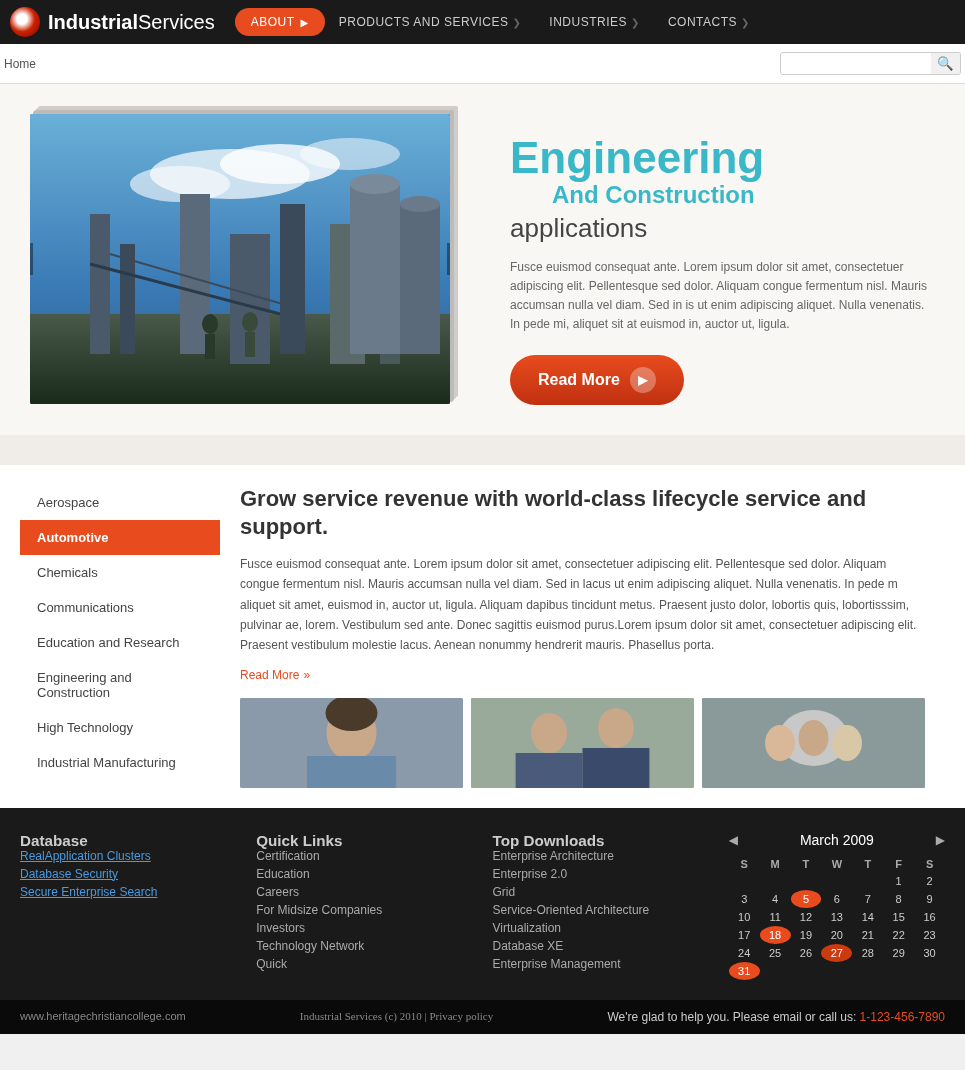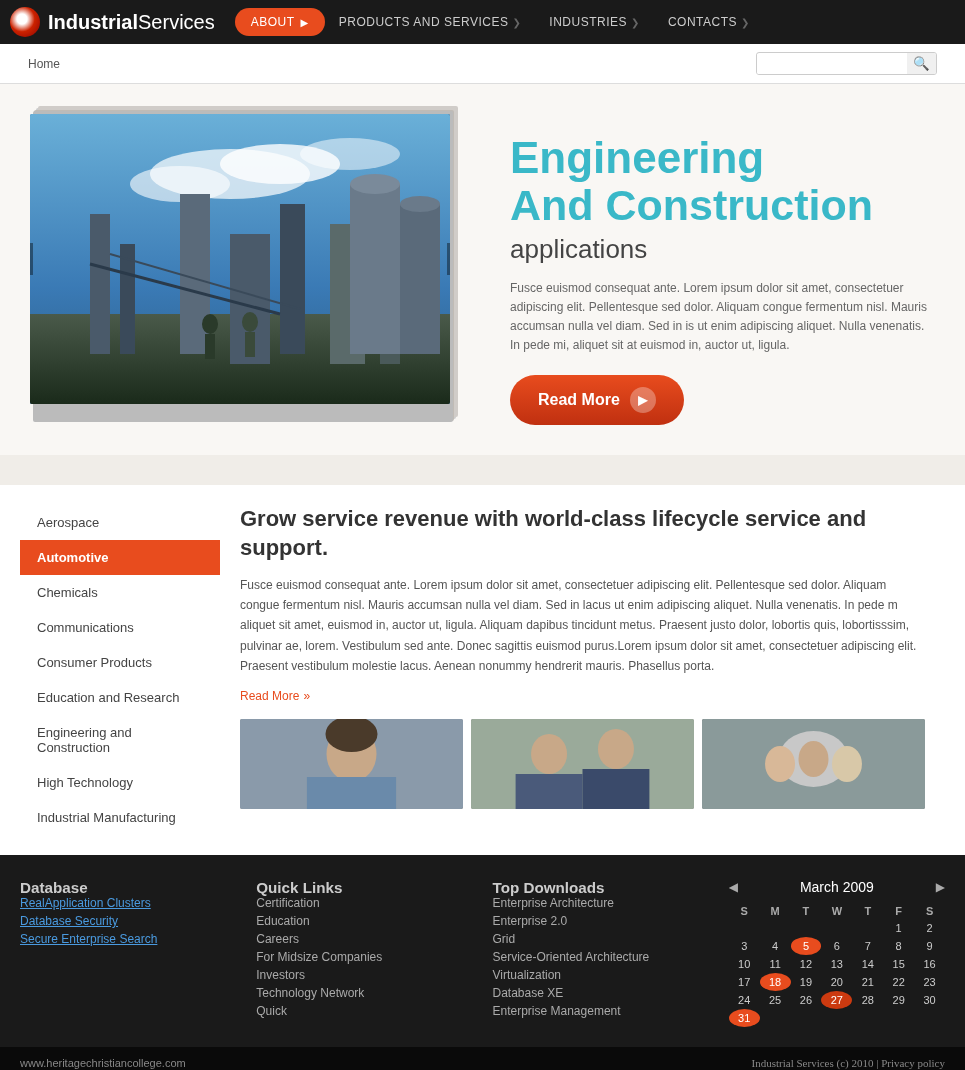--- a/index.html
+++ b/index.html
@@ -12,21 +12,21 @@
     .logo-text { color: #fff; font-size: 20px; }
     .logo-text span { font-weight: bold; }
     .logo-text em { font-weight: normal; font-style: normal; }
     nav { display: flex; align-items: center; flex: 1; }
     .nav-item { color: #ccc; font-size: 12px; padding: 0 14px; height: 44px; display: flex; align-items: center; cursor: pointer; text-transform: uppercase; letter-spacing: 0.5px; }
     .nav-item.active { background: #e84c1e; color: #fff; border-radius: 20px; height: 28px; padding: 0 16px; }
     .nav-item.active::after { content: '▶'; margin-left: 6px; font-size: 10px; }
     .nav-arrow { color: #666; font-size: 10px; margin-left: 4px; }
 
     
-    .breadcrumb-bar { background: #fff; padding: 8px 28px; display: flex; align-items: center; justify-content: space-between; border-bottom: 1px solid #ddd; }
+    .breadcrumb-bar { background: #fff; padding: 8px 4px; display: flex; align-items: center; justify-content: space-between; border-bottom: 1px solid #ddd; }
     .breadcrumb { color: #555; font-size: 12px; }
     .search-box { display: flex; align-items: center; border: 1px solid #ccc; border-radius: 3px; overflow: hidden; }
     .search-box input { border: none; outline: none; padding: 3px 6px; font-size: 12px; width: 150px; }
     .search-box button { background: #f0f0f0; border: none; cursor: pointer; padding: 3px 6px; }
 
     
     .hero { background: #fff; display: flex; padding: 20px 20px 20px 20px; gap: 30px; }
     .hero-img { width: 420px; height: 280px; background: linear-gradient(135deg, #3a7ab5 0%, #2a5a8a 30%, #1a3a5a 50%, #263a4a 70%, #4a6a7a 100%); position: relative; overflow: hidden; display: flex; align-items: center; justify-content: center; }
     .hero-nav-left, .hero-nav-right { position: absolute; top: 50%; transform: translateY(-50%); background: rgba(0,0,0,0.4); color: #fff; border: none; cursor: pointer; padding: 8px 6px; font-size: 14px; z-index: 10; }
     .hero-nav-left { left: -14px; }
@@ -165,40 +165,39 @@
         <ellipse cx="220" cy="208" rx="8" ry="10" fill="#3a4a3a"></ellipse>
         <rect x="215" y="218" width="10" height="25" fill="#3a4a3a"></rect>
       </svg>
       <button class="hero-nav-left">‹</button>
       <button class="hero-nav-right">›</button>
     </div>
   </div>
 
   <div class="hero-content" style="padding-top: 20px; padding-left: 20px;">
     <div style="font-size:44px; font-weight:bold; color:#3ab8c8; line-height:1.1;">Engineering</div>
-    <div style="font-size:43px; font-weight:bold; color:#3ab8c8; line-height:1.1; margin-bottom:4px;">And Construction</div>
+    <div style="font-size:24px; font-weight:bold; color:#3ab8c8; line-height:1.1; margin-bottom:4px;margin-left:42px;">And Construction</div>
     <div style="font-size:26px; color:#444; font-weight:normal; margin-bottom:14px;">applications</div>
     <p class="hero-body">Fusce euismod consequat ante. Lorem ipsum dolor sit amet, consectetuer adipiscing elit. Pellentesque sed dolor. Aliquam congue fermentum nisl. Mauris accumsan nulla vel diam. Sed in is ut enim adipiscing aliquet. Nulla venenatis. In pede mi, aliquet sit at euismod in, auctor ut, ligula.</p>
     <button class="read-more-btn">
       <span>Read More</span>
       <span class="btn-arrow">▶</span>
     </button>
   </div>
 </div>
 
 <div class="spacer"></div>
 
 <div class="main">
 
   <div class="sidebar">
     <div class="sidebar-item">Aerospace</div>
     <div class="sidebar-item active">Automotive</div>
     <div class="sidebar-item">Chemicals</div>
     <div class="sidebar-item">Communications</div>
-    <div class="sidebar-item">Consumer Products</div>
     <div class="sidebar-item">Education and Research</div>
     <div class="sidebar-item">Engineering and Construction</div>
     <div class="sidebar-item">High Technology</div>
     <div class="sidebar-item">Industrial Manufacturing</div>
   </div>
 
   <div class="content">
     <h2 class="content-title">Grow service revenue with world-class lifecycle service and support.</h2>
     <p class="content-body">Fusce euismod consequat ante. Lorem ipsum dolor sit amet, consectetuer adipiscing elit. Pellentesque sed dolor. Aliquam congue fermentum nisl. Mauris accumsan nulla vel diam. Sed in lacus ut enim adipiscing aliquet. Nulla venenatis. In pede m aliquet sit amet, euismod in, auctor ut, ligula. Aliquam dapibus tincidunt metus. Praesent justo dolor, lobortis quis, lobortisssim, pulvinar ae, lorem. Vestibulum sed ante. Donec sagittis euismod purus.Lorem ipsum dolor sit amet, consectetuer adipiscing elit. Praesent vestibulum molestie lacus. Aenean nonummy hendrerit mauris. Phasellus porta.</p>
     <div class="content-read-more">
@@ -345,14 +344,18 @@
             <td></td>
           </tr>
         </tbody>
       </table>
     </div>
   </div>
 
   <div class="footer-bottom">
     <span class="footer-url">www.heritagechristiancollege.com</span>
     <span class="footer-bottom-text">Industrial Services (c) 2010  |  Privacy policy</span>
+    <span class="footer-contact">
+      <span>We're glad to help you. Please email or call us:</span>
+      <span style="color:#e84c1e;">1-123-456-7890</span>
+    </span>
   </div>
 </div>
 
 </body></html>

